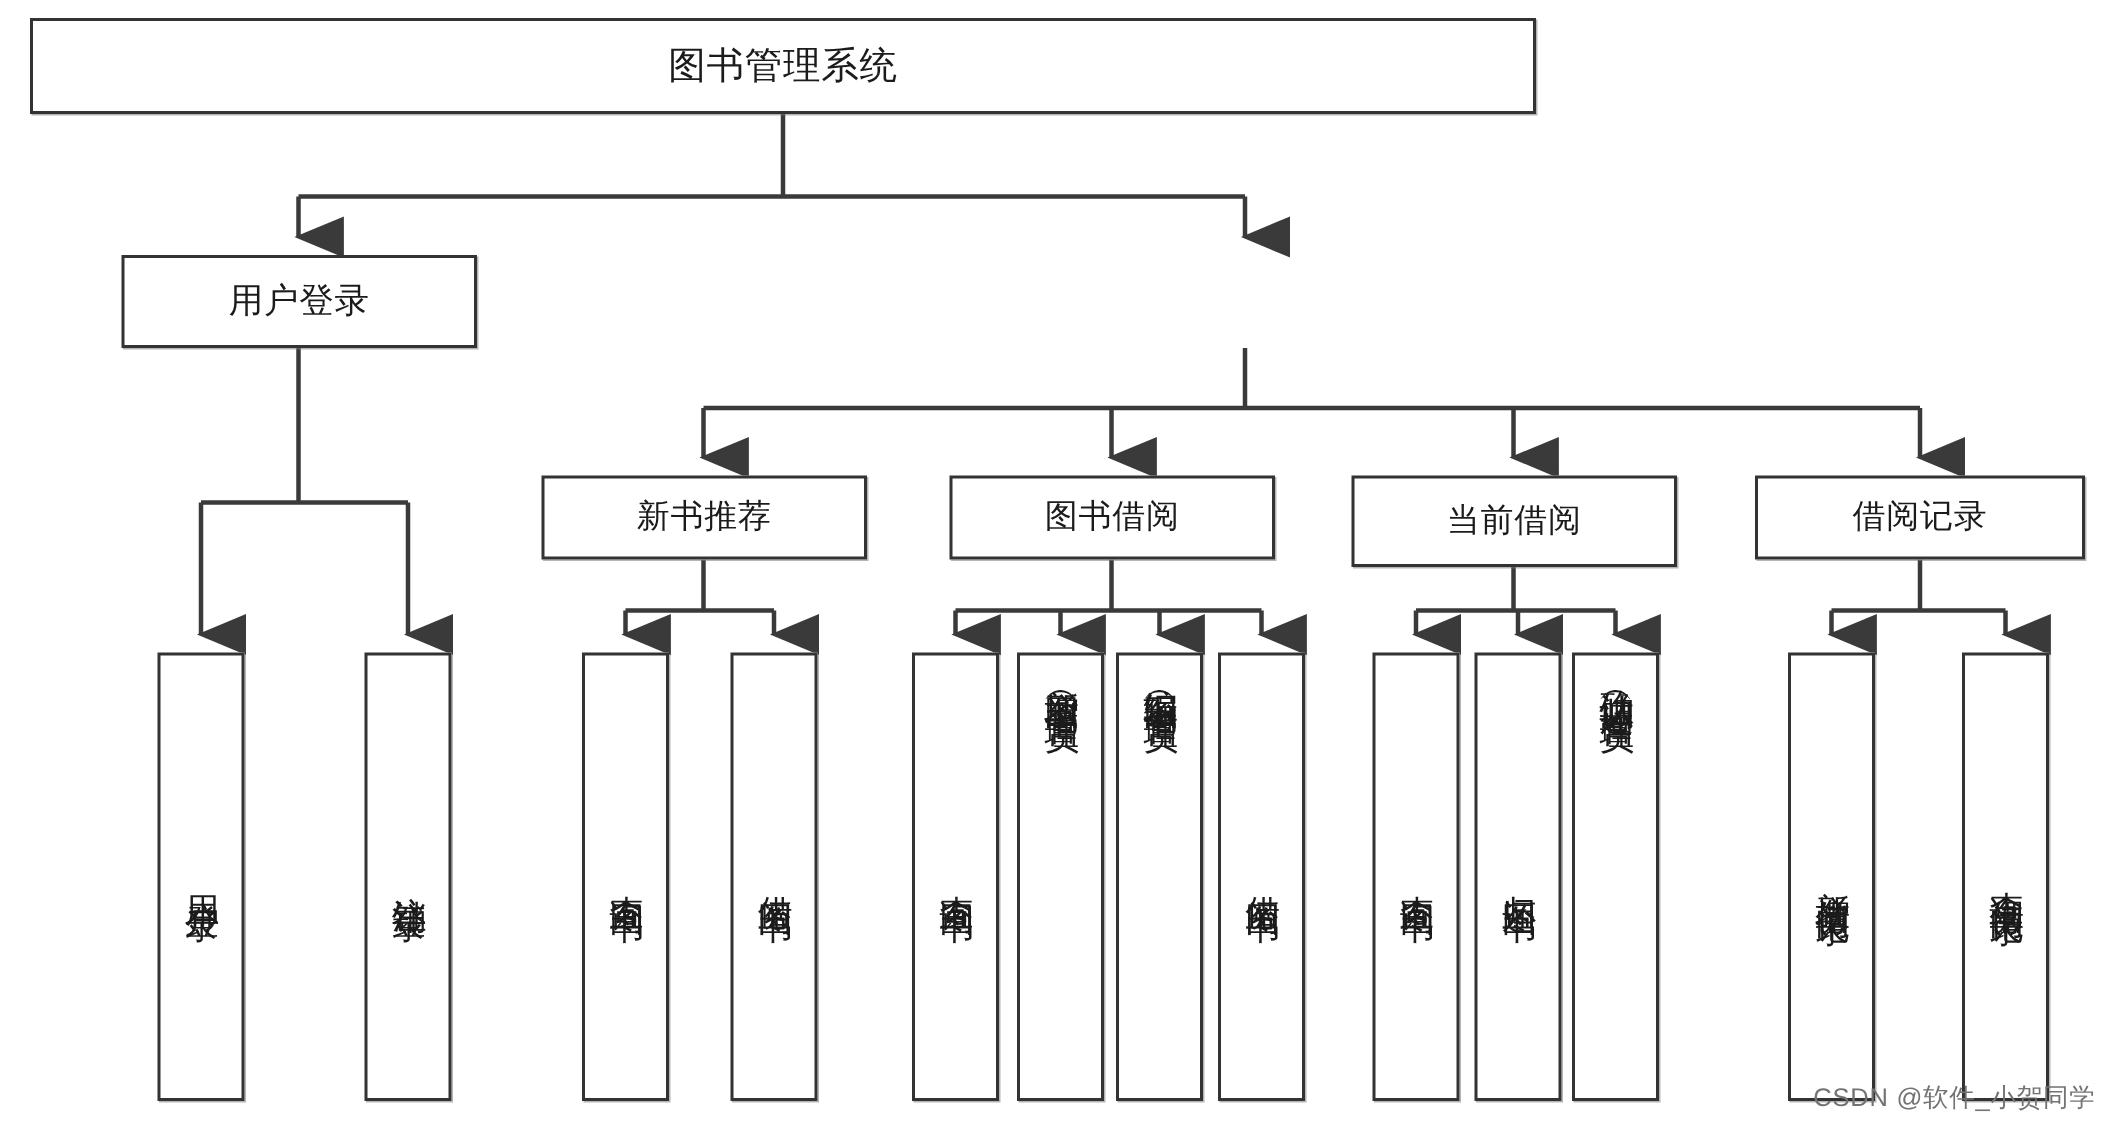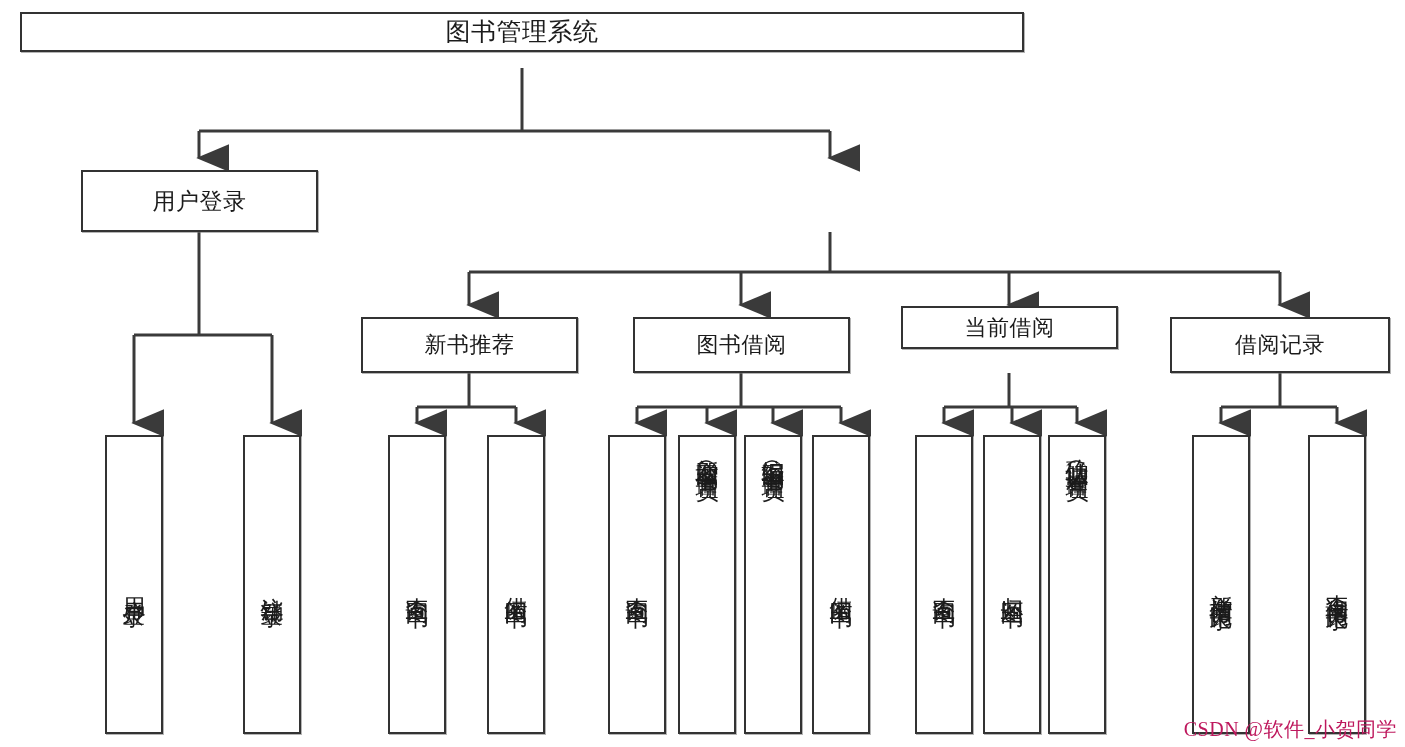--- a/index.html
+++ b/index.html
@@ -61,26 +61,26 @@
     text-orientation: upright;
     font-size: 23px;
     line-height: 1.25;
     letter-spacing: 3px;
     white-space: nowrap;
   }
   .watermark {
     position: absolute;
     right: 8px;
     bottom: 4px;
-    font-size: 20px;
-    color: #be185d;
+    font-size: 17px;
+    color: #737373;
     letter-spacing: 0.5px;
     z-index: 5;
     white-space: nowrap;
-    font-family: Liberation Serif, serif;
+    font-family: Liberation Sans, sans-serif;
   }
 </style>
 </head>
 <body>
 
 <div id="canvas">
 
   <svg id="wires" viewBox="0 0 1405 747" xmlns="http://www.w3.org/2000/svg">
     <defs>
       <marker id="arrow" viewBox="0 0 12 12" refX="6" refY="11" markerWidth="11" markerHeight="11" orient="auto-start-reverse">
@@ -126,35 +126,35 @@
       <path d="M 1012 407 L 1012 423" marker-end="url(#arrow)"></path>
       <path d="M 1077 407 L 1077 423" marker-end="url(#arrow)"></path>
 
       <path d="M 1280 373 L 1280 407"></path>
       <path d="M 1221 407 L 1337 407"></path>
       <path d="M 1221 407 L 1221 423" marker-end="url(#arrow)"></path>
       <path d="M 1337 407 L 1337 423" marker-end="url(#arrow)"></path>
     </g>
   </svg>
 
-  <div class="node level-root" style="left: 20px; top: 12px; width: 1004px; height: 40px;">
+  <div class="node level-root" style="left: 20px; top: 12px; width: 1004px; height: 64px;">
     <span class="node-label">图书管理系统</span>
   </div>
 
   <div class="node level-two" style="left: 81px; top: 170px; width: 237px; height: 62px;">
     <span class="node-label">用户登录</span>
   </div>
 
   <div class="node level-three" style="left: 633px; top: 317px; width: 217px; height: 56px;">
     <span class="node-label">图书借阅</span>
   </div>
   <div class="node level-three" style="left: 361px; top: 317px; width: 217px; height: 56px;">
     <span class="node-label">新书推荐</span>
   </div>
-  <div class="node level-three" style="left: 901px; top: 306px; width: 217px; height: 43px;">
+  <div class="node level-three" style="left: 901px; top: 317px; width: 217px; height: 61px;">
     <span class="node-label">当前借阅</span>
   </div>
   <div class="node level-three" style="left: 1170px; top: 317px; width: 220px; height: 56px; align-items: center;">
     <span class="node-label">借阅记录</span>
   </div>
 
   <div class="node leaf" style="left: 105px; top: 435px; width: 58px; height: 299px; align-items: center; padding-top: 0px;">
     <span class="node-label">用户登录</span>
   </div>
   <div class="node leaf" style="left: 243px; top: 435px; width: 58px; height: 299px; align-items: center; padding-top: 0px;">

